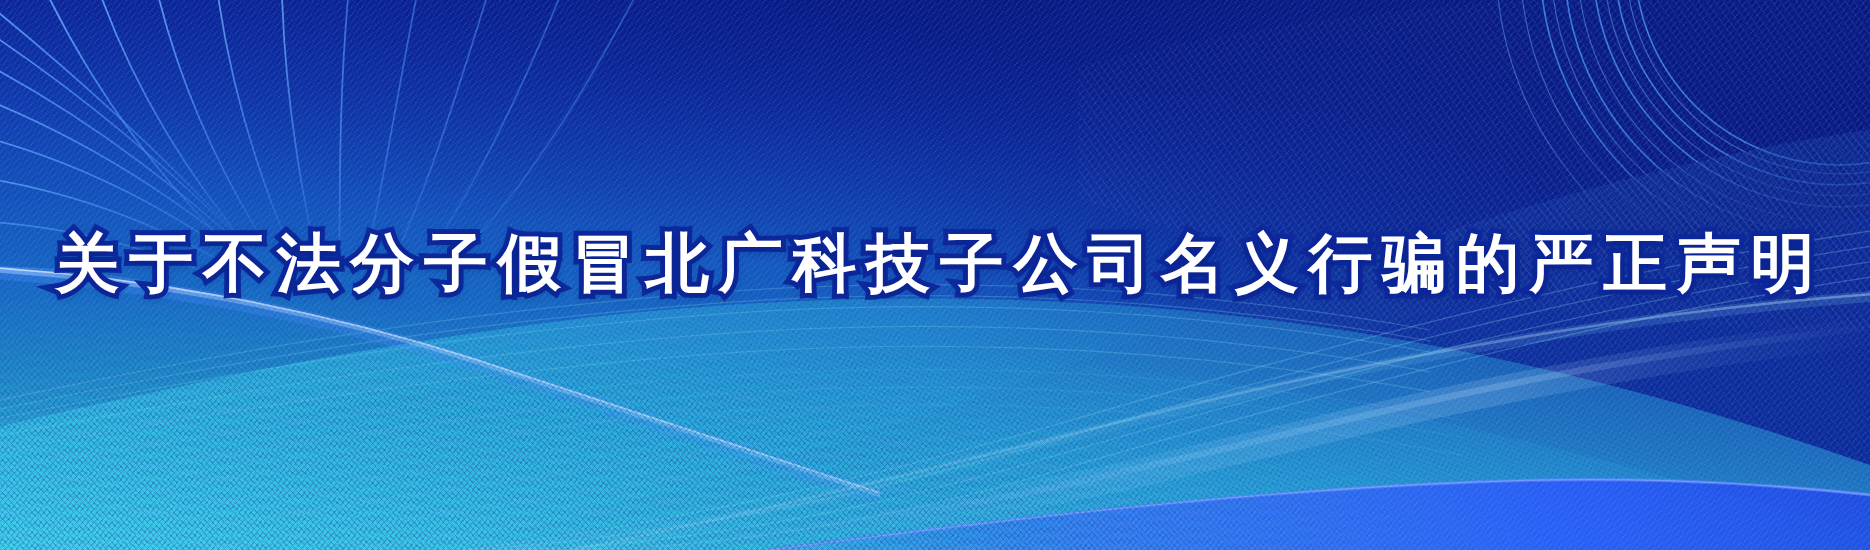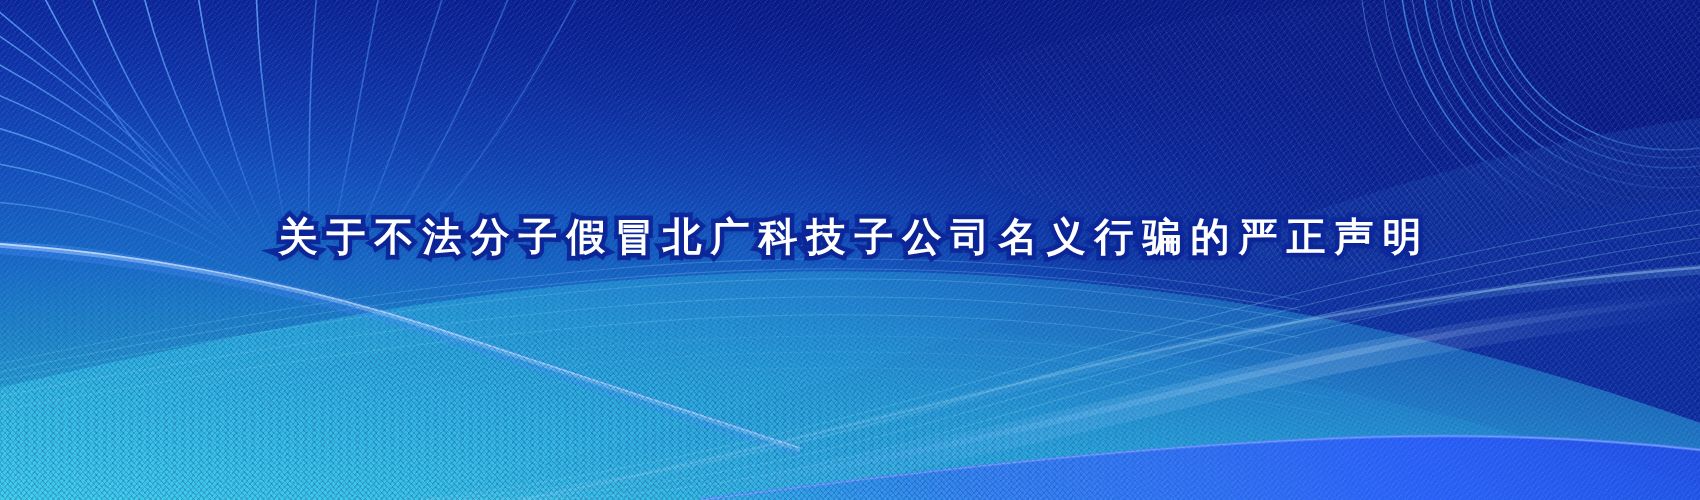--- a/index.html
+++ b/index.html
@@ -85,23 +85,23 @@
     left: 0;
     top: 208px;
     width: 1700px;
     text-align: center;
     z-index: 40;
   }
 
   #headline {
     display: inline-block;
     margin: 0;
-    font-family: Liberation Mono, monospace;
+    font-family: Liberation Serif, serif;
     font-weight: 700;
-    font-size: 39px;
+    font-size: 58px;
     line-height: 64px;
     letter-spacing: 9px;
     text-indent: 9px;
     color: #ffffff;
     white-space: nowrap;
     -webkit-text-stroke: 9px #0e2a9e;
     paint-order: stroke fill;
     text-shadow:
       0 0 2px rgba(14,42,158,0.95),
       0 2px 10px rgba(6,20,110,0.45);

